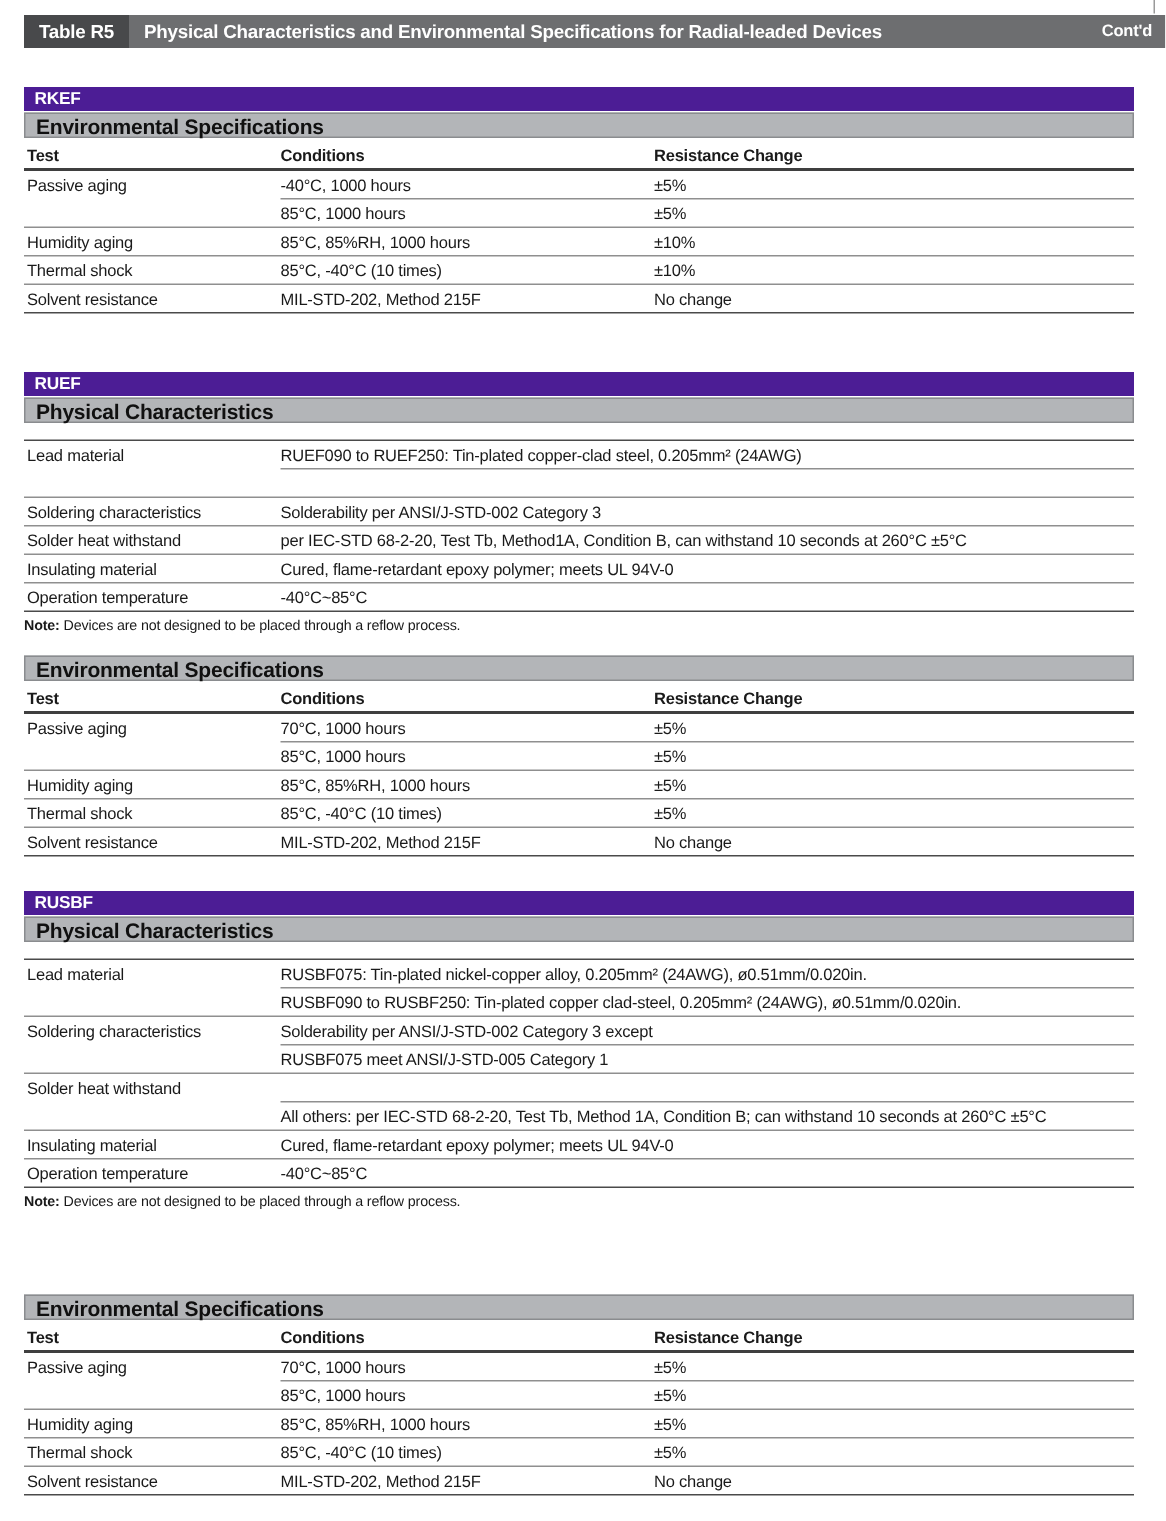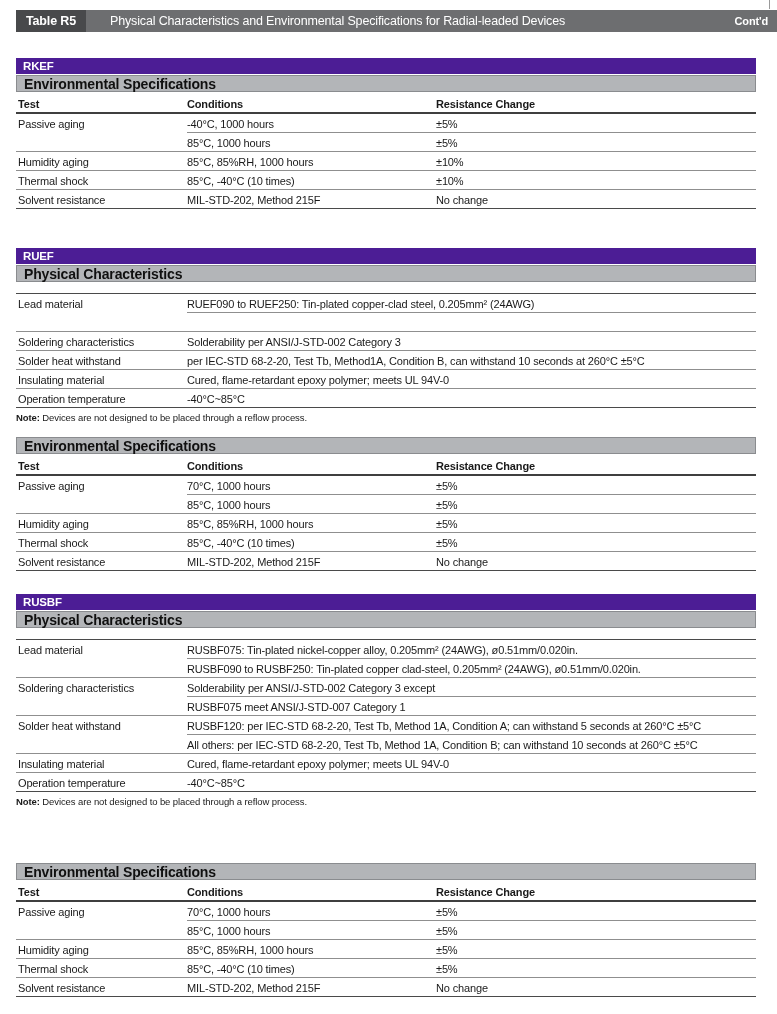--- a/index.html
+++ b/index.html
@@ -6,21 +6,21 @@
   .page{
     position:relative;width:777px;height:1014px;background:#ffffff;overflow:hidden;
     font-family:"Liberation Sans","DejaVu Sans",sans-serif;color:#1a1a1a;
     letter-spacing:-0.15px;
   }
   .corner-mark{position:absolute;right:7px;top:0;width:1px;height:9px;background:#9a9a9a;}
 
   
   .titlebar{position:absolute;left:16px;top:10px;width:761px;height:22px;background:#6d6e70;color:#ffffff;display:flex;align-items:center;}
   .title-tag{background:#48494b;height:100%;display:flex;align-items:center;padding:0 10px;font-weight:bold;font-size:12.5px;white-space:nowrap;}
-  .title-text{padding-left:24px;font-weight:normal;font-size:12.5px;flex:1;white-space:nowrap;}
+  .title-text{padding-left:10px;font-weight:bold;font-size:12.5px;flex:1;white-space:nowrap;}
   .title-contd{padding-right:9px;font-weight:bold;font-size:11px;}
 
   
   section{position:absolute;left:16px;width:740px;}
   #sec-rkef{top:58px;} #sec-ruef{top:248px;} #sec-ruef-env{top:437px;}
   #sec-rusbf{top:594px;} #sec-rusbf-env{top:863px;}
 
   .bar-dark{height:16px;background:#4c1d95;color:#ffffff;font-weight:bold;font-size:11.5px;display:flex;align-items:center;padding-left:7px;box-sizing:border-box;}
   .bar-light{height:17px;background:#b3b5b8;color:#101010;font-weight:bold;font-size:14px;display:flex;align-items:center;padding-left:7px;margin-top:1px;border:1px solid #8a8c8f;box-sizing:border-box;}
   .bar-light.standalone{margin-top:0;}
@@ -195,26 +195,25 @@
           <div class="cell">RUSBF090 to RUSBF250: Tin-plated copper clad-steel, 0.205mm² (24AWG), ø0.51mm/0.020in.</div>
         </div>
         <div class="rule"></div>
         <div class="trow phys">
           <div class="cell">Soldering characteristics</div>
           <div class="cell">Solderability per ANSI/J-STD-002 Category 3 except</div>
         </div>
         <div class="rule partial"></div>
         <div class="trow phys">
           <div class="cell"></div>
-          <div class="cell">RUSBF075 meet ANSI/J-STD-007 Category 1</div>
+          <div class="cell">RUSBF075 meet ANSI/J-STD-005 Category 1</div>
         </div>
         <div class="rule"></div>
         <div class="trow phys">
           <div class="cell">Solder heat withstand</div>
-          <div class="cell">RUSBF120: per IEC-STD 68-2-20, Test Tb, Method 1A, Condition A; can withstand 5 seconds at 260°C ±5°C</div>
         </div>
         <div class="rule partial"></div>
         <div class="trow phys">
           <div class="cell"></div>
           <div class="cell">All others: per IEC-STD 68-2-20, Test Tb, Method 1A, Condition B; can withstand 10 seconds at 260°C ±5°C</div>
         </div>
         <div class="rule"></div>
         <div class="trow phys">
           <div class="cell">Insulating material</div>
           <div class="cell">Cured, flame-retardant epoxy polymer; meets UL 94V-0</div>

